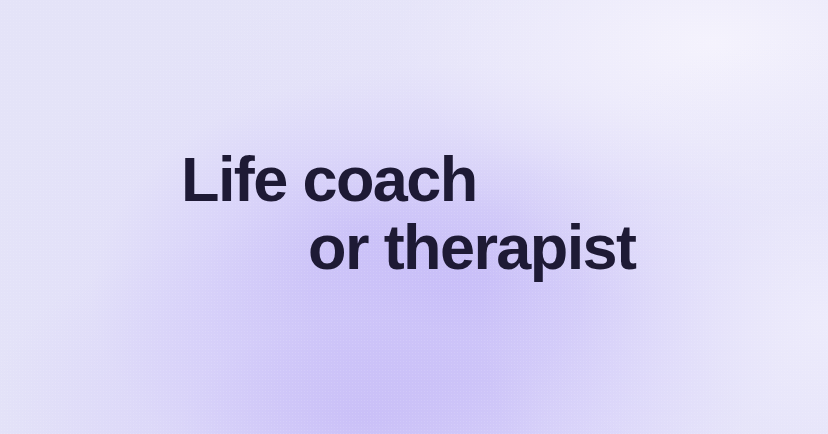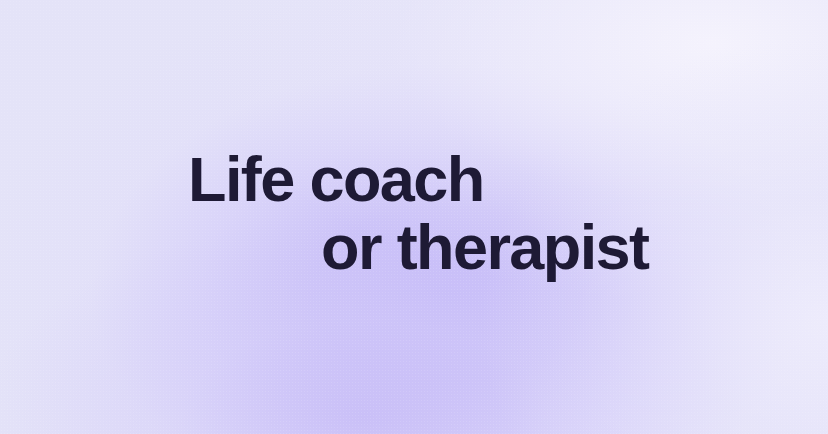--- a/index.html
+++ b/index.html
@@ -94,22 +94,22 @@
     font-weight: 600;
     letter-spacing: -1.6px;
     white-space: nowrap;
   }
 
   .line {
     display: block;
     white-space: nowrap;
   }
 
-  .line-1 { position: absolute; left: 188px; top: 145px; }
-  .line-2 { position: absolute; left: 321px; top: 213px; }
+  .line-1 { position: absolute; left: 181px; top: 145px; }
+  .line-2 { position: absolute; left: 308px; top: 213px; }
 </style>
 </head>
 <body>
 
 <div id="stage">
 
   <div class="bg-layer bg-blob-left"></div>
   <div class="bg-layer bg-blob-purple"></div>
   <div class="bg-layer bg-blob-purple-2"></div>
   <div class="bg-layer bg-blob-light"></div>

